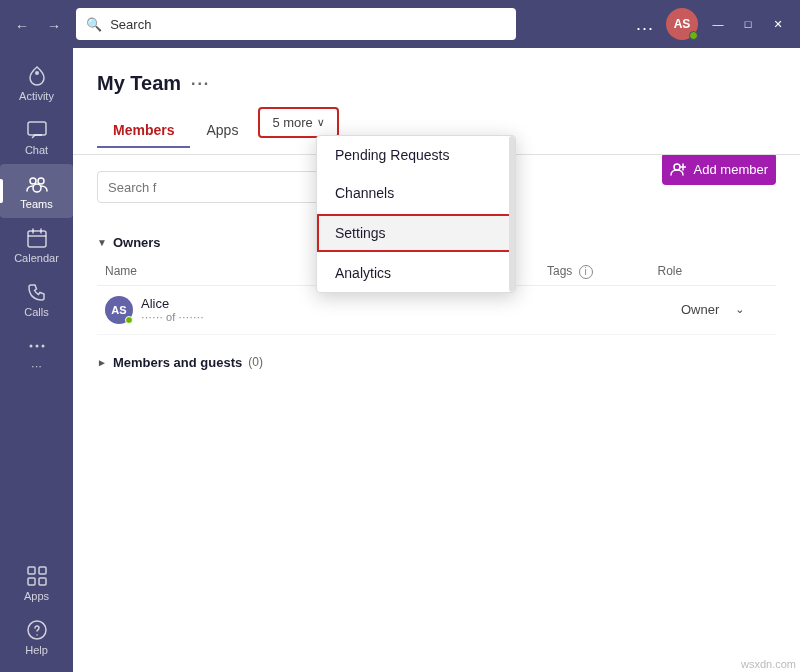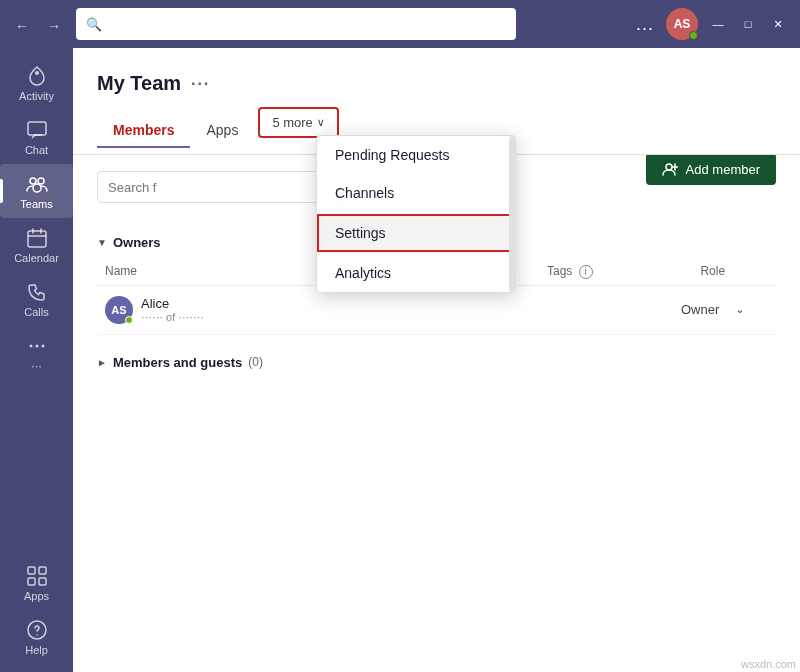--- a/index.html
+++ b/index.html
@@ -297,24 +297,24 @@
       border: 1px solid #ddd;
       border-radius: 4px;
       padding: 0 10px;
       font-size: 13px;
       outline: none;
       margin-bottom: 12px;
     }
     .add-member-btn {
       float: right;
       margin-top: -48px;
-      background: #14532d;
+      background: #a21caf;
       color: #fff;
       border: none;
-      padding: 8px 16px;
+      padding: 8px 8px;
       border-radius: 4px;
       font-size: 13px;
       cursor: pointer;
       display: flex;
       align-items: center;
       gap: 8px;
     }
 
     
     .section-header {
@@ -429,20 +429,21 @@
 </head>
 <body>
 
 <div class="title-bar">
   <div class="title-bar-nav">
     <button class="nav-btn">←</button>
     <button class="nav-btn">→</button>
   </div>
   <div class="search-bar">
     <span class="search-icon-small">🔍</span>
+    <input type="text" value="Search" placeholder="Search" style="">
   </div>
   <div class="title-bar-actions">
     <button class="more-btn">...</button>
     <button class="avatar-btn">
       <span>AS</span>
       <span class="avatar-status"></span>
     </button>
     <div class="window-controls">
       <button class="win-btn">—</button>
       <button class="win-btn">□</button>
@@ -586,21 +587,21 @@
         <span>Owners</span>
       </div>
 
       <div class="table-header">
         <span>Name</span>
         <span></span>
         <span>
           <span>Tags</span>
           <span class="info-icon">i</span>
         </span>
-        <span style="text-align:center;">Role</span>
+        <span style="text-align:left;">Role</span>
       </div>
 
       <div class="table-row">
         <div class="name-cell">
           <div class="row-avatar">
             <span>AS</span>
             <span class="row-status-dot"></span>
           </div>
           <div>
             <div class="name-text">Alice</div>

